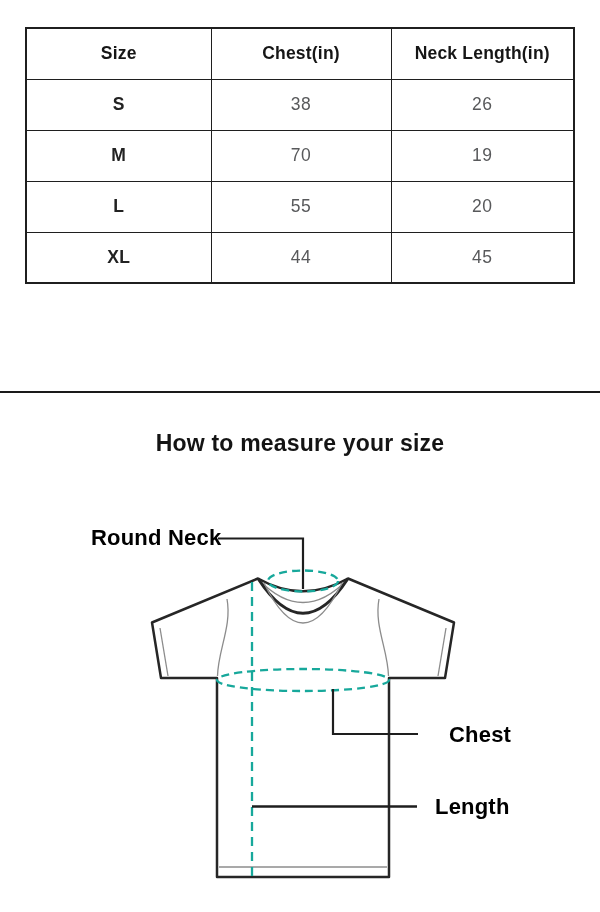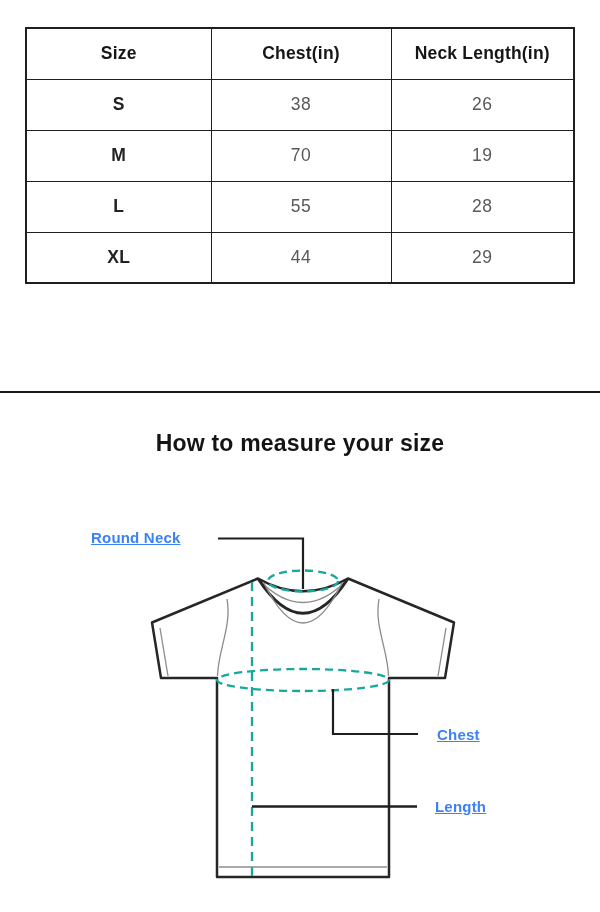--- a/index.html
+++ b/index.html
@@ -33,25 +33,25 @@
   
   .measure-heading {
     position: absolute; left: 0; top: 430px; width: 600px;
     text-align: center; font-size: 23px; font-weight: bold; color: #141414;
     letter-spacing: 0.2px;
   }
 
   
   svg.diagram { position: absolute; left: 0; top: 0; width: 600px; height: 912px; }
   .diag-label {
-    position: absolute; font-size: 15px; font-weight: bold; color: #3b82f6;
-    line-height: 20px; white-space: nowrap; letter-spacing: 0.2px; text-decoration: underline;
+    position: absolute; font-size: 22px; font-weight: bold; color: #000000;
+    line-height: 20px; white-space: nowrap; letter-spacing: 0.2px;
   }
   .lbl-neck   { left: 91px;  top: 528px; }
-  .lbl-chest  { left: 437px; top: 725px; text-align: center; }
+  .lbl-chest  { left: 449px; top: 725px; text-align: center; }
   .lbl-length { left: 435px; top: 797px; }
 </style>
 </head>
 <body>
 
 <div class="stage">
 
   <table class="size-chart">
     <colgroup>
         <col style="width:185px">
@@ -72,26 +72,26 @@
         <td class="val-cell">26</td>
       </tr>
       <tr>
         <td class="size-cell">M</td>
         <td class="val-cell">70</td>
         <td class="val-cell">19</td>
       </tr>
       <tr>
         <td class="size-cell">L</td>
         <td class="val-cell">55</td>
-        <td class="val-cell">28</td>
+        <td class="val-cell">20</td>
       </tr>
       <tr>
         <td class="size-cell">XL</td>
         <td class="val-cell">44</td>
-        <td class="val-cell">29</td>
+        <td class="val-cell">45</td>
       </tr>
     </tbody>
   </table>
 
   <div class="divider"></div>
 
   <div class="measure-heading">How to measure your size</div>
 
   <svg class="diagram" viewBox="0 0 600 912" xmlns="http://www.w3.org/2000/svg">
 

